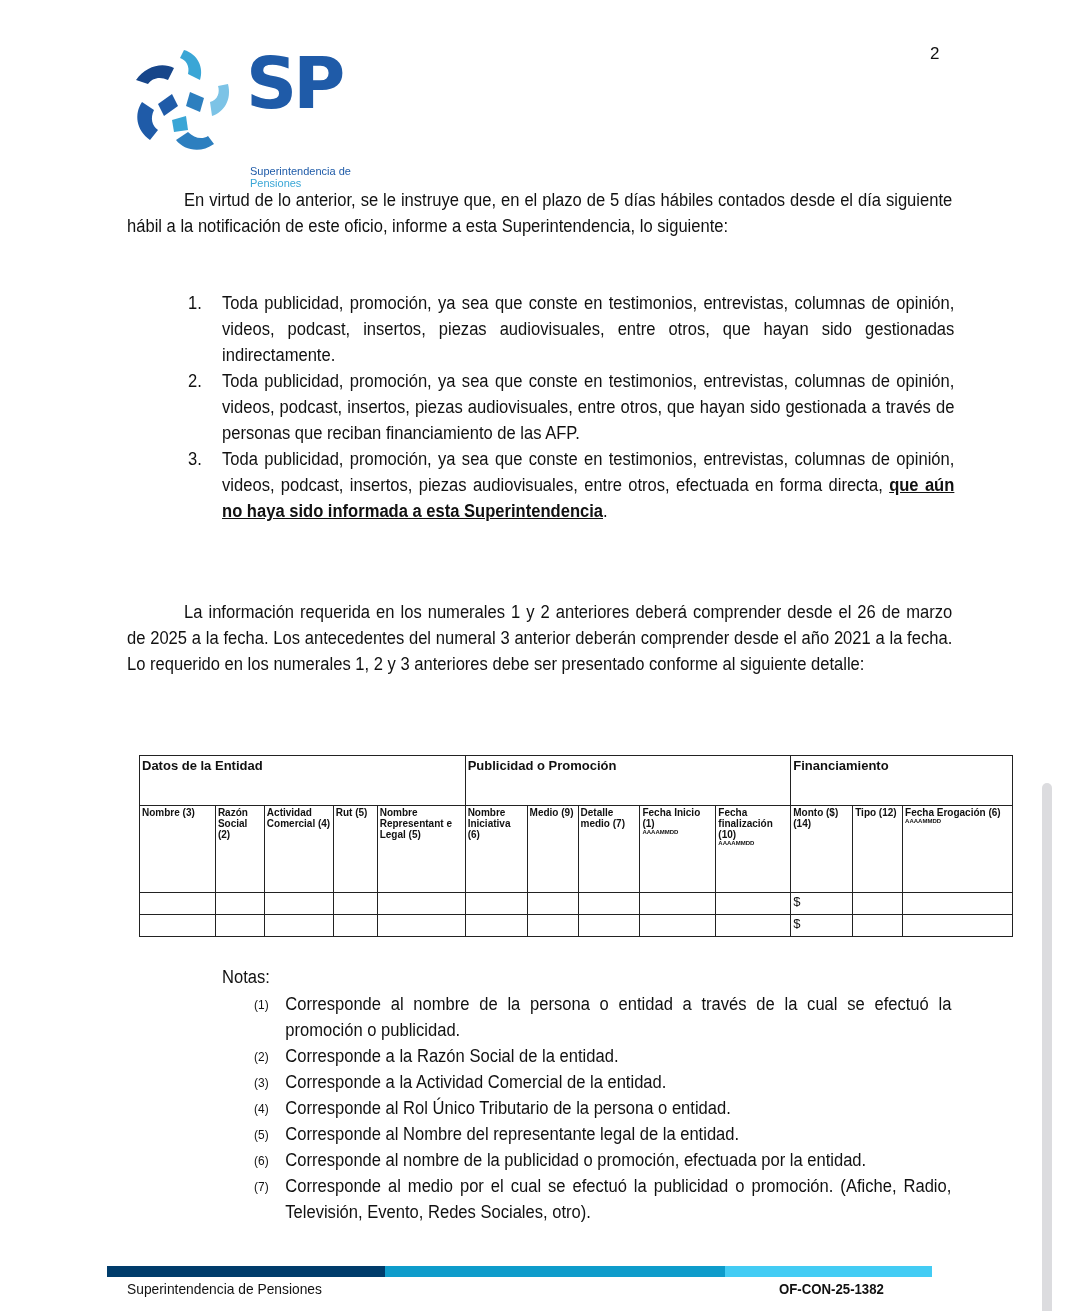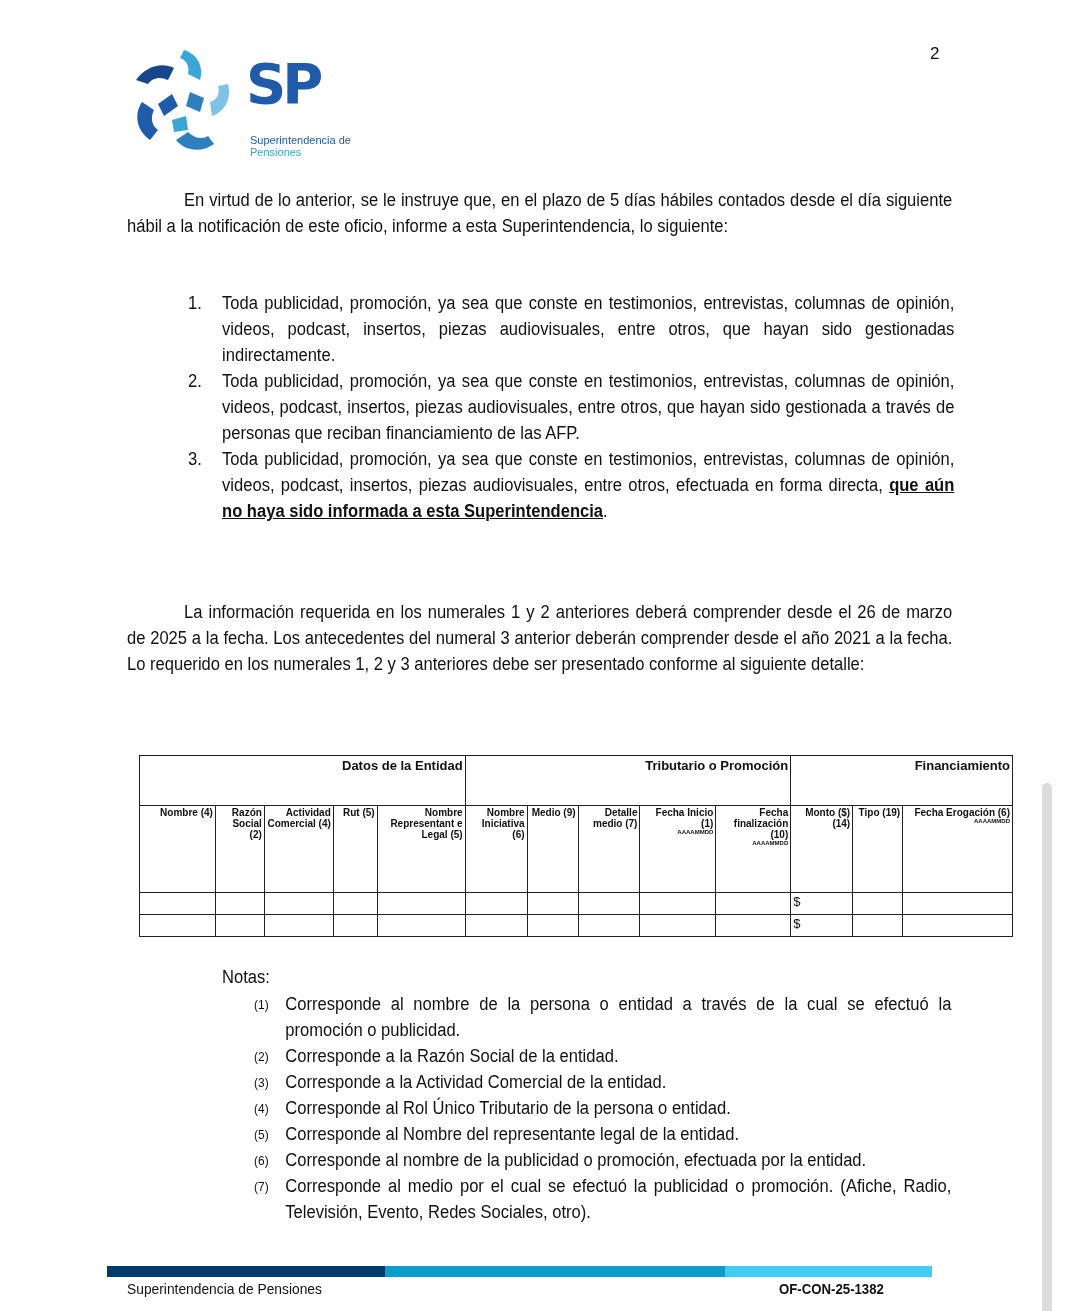--- a/index.html
+++ b/index.html
@@ -1,40 +1,40 @@
 <!DOCTYPE html>
 <html><head>
 <meta charset="utf-8">
 <style>
   html, body { margin:0; padding:0; background:#ffffff; }
   body { width:1080px; height:1311px; position:relative; overflow:hidden;
          font-family:"Liberation Sans", sans-serif; color:#111; }
   .page { position:absolute; left:0; top:0; width:1040px; height:1311px; background:#fff; }
   .page-number { position:absolute; left:930px; top:44px; font-size:17px; }
   .logo { position:absolute; left:128px; top:44px; width:240px; height:118px; }
-  .logo-sp { position:absolute; left:118px; top:0; font-size:56px; font-weight:bold;
+  .logo-sp { position:absolute; left:118px; top:0; font-size:71px; font-weight:bold;
              color:#1f5ba8; letter-spacing:-4px; line-height:80px; font-family:"DejaVu Sans", sans-serif; }
   .logo-text { position:absolute; left:122px; top:90px; font-size:11px; line-height:12px; }
-  .logo-text .l1 { color:#1f5ba8; display:block; }
+  .logo-text .l1 { color:#1f5ba8; display:block;margin-top:31px; }
   .logo-text .l2 { color:#3aa6d6; display:block; }
   .body-text { position:absolute; left:127px; width:825px; font-size:18px; line-height:26px;
                text-align:justify; transform:scaleX(0.92); transform-origin:left top; }
   .body-text p { margin:0; }
   .indent { text-indent:62px; }
   .t-para1 { top:187px; width:897px; }
   .t-list { position:absolute; left:188px; top:290px; width:833px; font-size:18px; line-height:26px;
             transform:scaleX(0.92); transform-origin:left top; }
   .t-list .li { position:relative; padding-left:37px; text-align:justify; }
   .t-list .num { position:absolute; left:0; top:0; }
   .u { text-decoration:underline; font-weight:bold; }
   .t-para2 { top:599px; width:897px; }
 
   table.form { position:absolute; left:139px; top:755px; width:874px; border-collapse:collapse;
                font-family:"Liberation Sans", sans-serif; font-size:10px; font-weight:bold; }
-  table.form td, table.form th { border:1.3px solid #222; padding:1px 2px; vertical-align:top; text-align:right; }
+  table.form td, table.form th { border:1.3px solid #222; padding:1px 2px; vertical-align:top; text-align:left; }
   table.form .group { height:46px; font-size:13px; padding-top:2px; }
   table.form .colhead { height:84px; line-height:11px; }
   table.form .colhead .fmt { display:block; font-size:6px; line-height:7px; }
   table.form .row td { height:19px; text-align:left; font-weight:normal; font-size:13px; }
 
   .notes-title { position:absolute; left:222px; top:967px; font-size:18px; transform:scaleX(0.92); transform-origin:left top; }
   .notes { position:absolute; left:254px; top:991px; width:758px; font-size:18px; line-height:26px;
            transform:scaleX(0.92); transform-origin:left top; }
   .notes .n { position:relative; padding-left:34px; text-align:justify; }
   .notes .n .k { position:absolute; left:0; top:1px; font-size:13px; }
@@ -108,36 +108,36 @@
         <col style="width:62px">
         <col style="width:76px">
         <col style="width:75px">
       <col style="width:62px">
         <col style="width:50px">
         <col style="width:110px">
     </colgroup>
     <tbody>
         <tr>
       <th class="group" colspan="5">Datos de la Entidad</th>
-      <th class="group" colspan="5">Tributario o Promoción</th>
+      <th class="group" colspan="5">Publicidad o Promoción</th>
       <th class="group" colspan="3">Financiamiento</th>
     </tr>
     <tr id="colhead-row">
-          <th class="colhead"><span>Nombre (4)</span></th>
+          <th class="colhead"><span>Nombre (3)</span></th>
           <th class="colhead"><span>Razón Social (2)</span></th>
           <th class="colhead"><span>Actividad Comercial (4)</span></th>
           <th class="colhead"><span>Rut (5)</span></th>
           <th class="colhead"><span>Nombre Representant e Legal (5)</span></th>
           <th class="colhead"><span>Nombre Iniciativa (6)</span></th>
           <th class="colhead"><span>Medio (9)</span></th>
           <th class="colhead"><span>Detalle medio (7)</span></th>
           <th class="colhead"><span>Fecha Inicio (1)</span><span class="fmt">AAAAMMDD</span></th>
           <th class="colhead"><span>Fecha finalización (10)</span><span class="fmt">AAAAMMDD</span></th>
           <th class="colhead"><span>Monto ($) (14)</span></th>
-          <th class="colhead"><span>Tipo (19)</span></th>
+          <th class="colhead"><span>Tipo (12)</span></th>
           <th class="colhead"><span>Fecha Erogación (6)</span><span class="fmt">AAAAMMDD</span></th>
         </tr>
     </tbody>
       <tbody id="data-rows">
         <tr class="row">
           <td></td>
           <td></td>
           <td></td>
           <td></td>
           <td></td>

